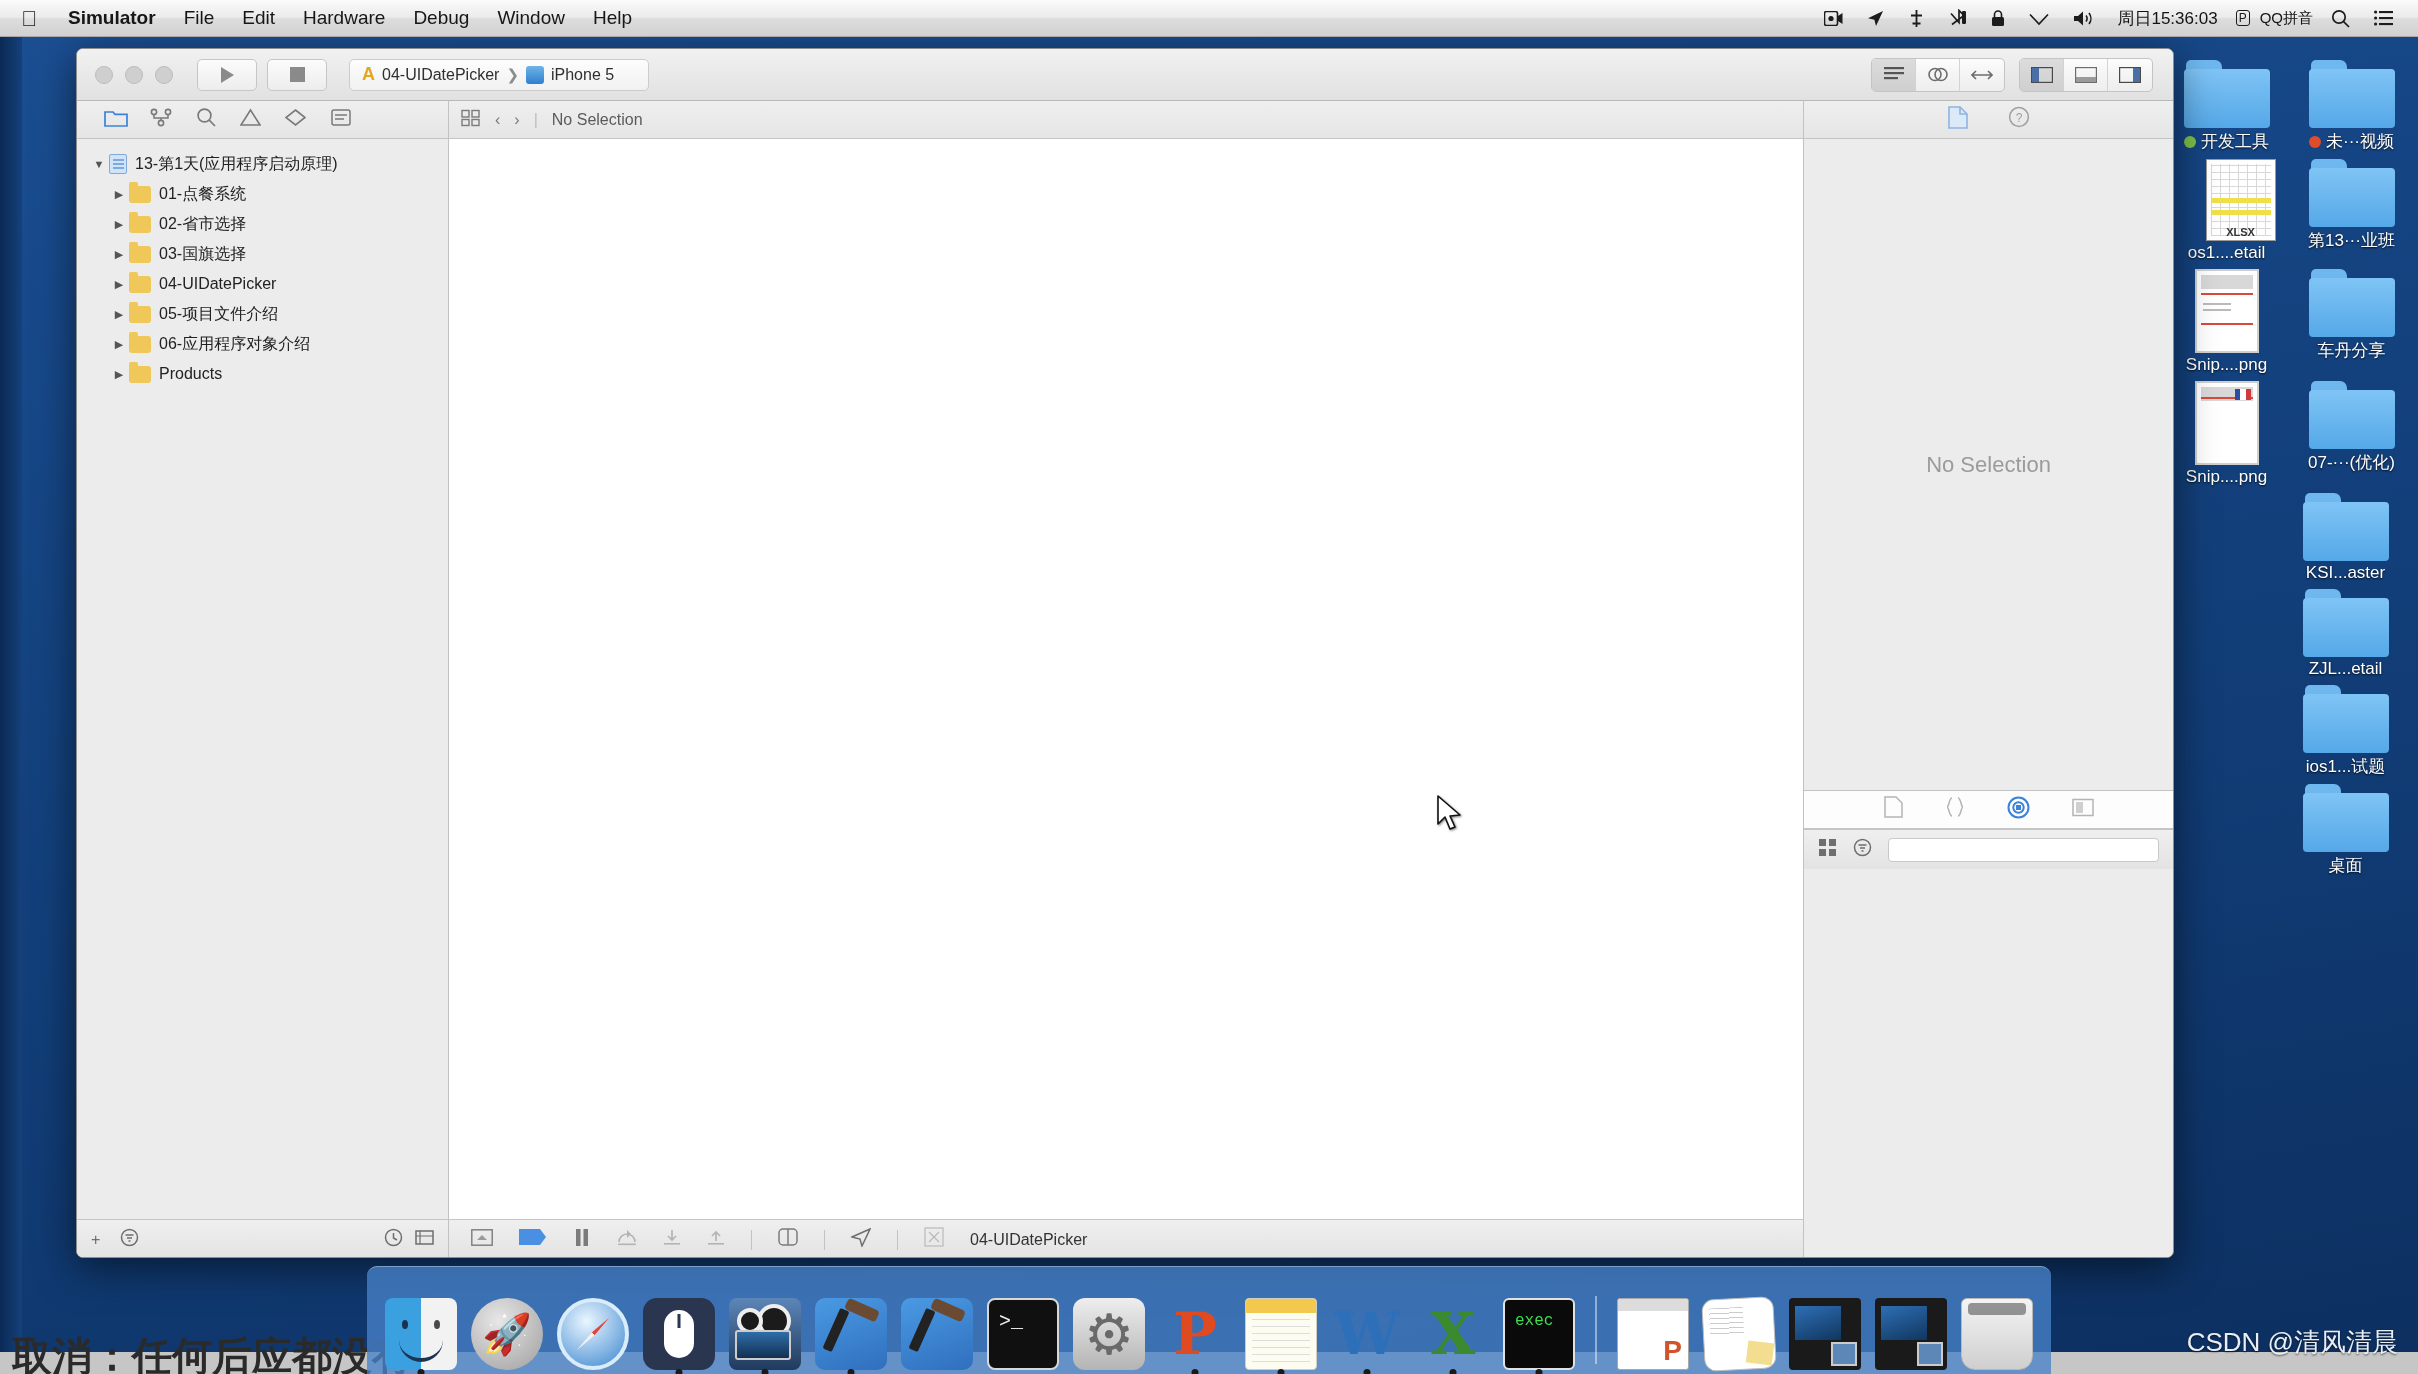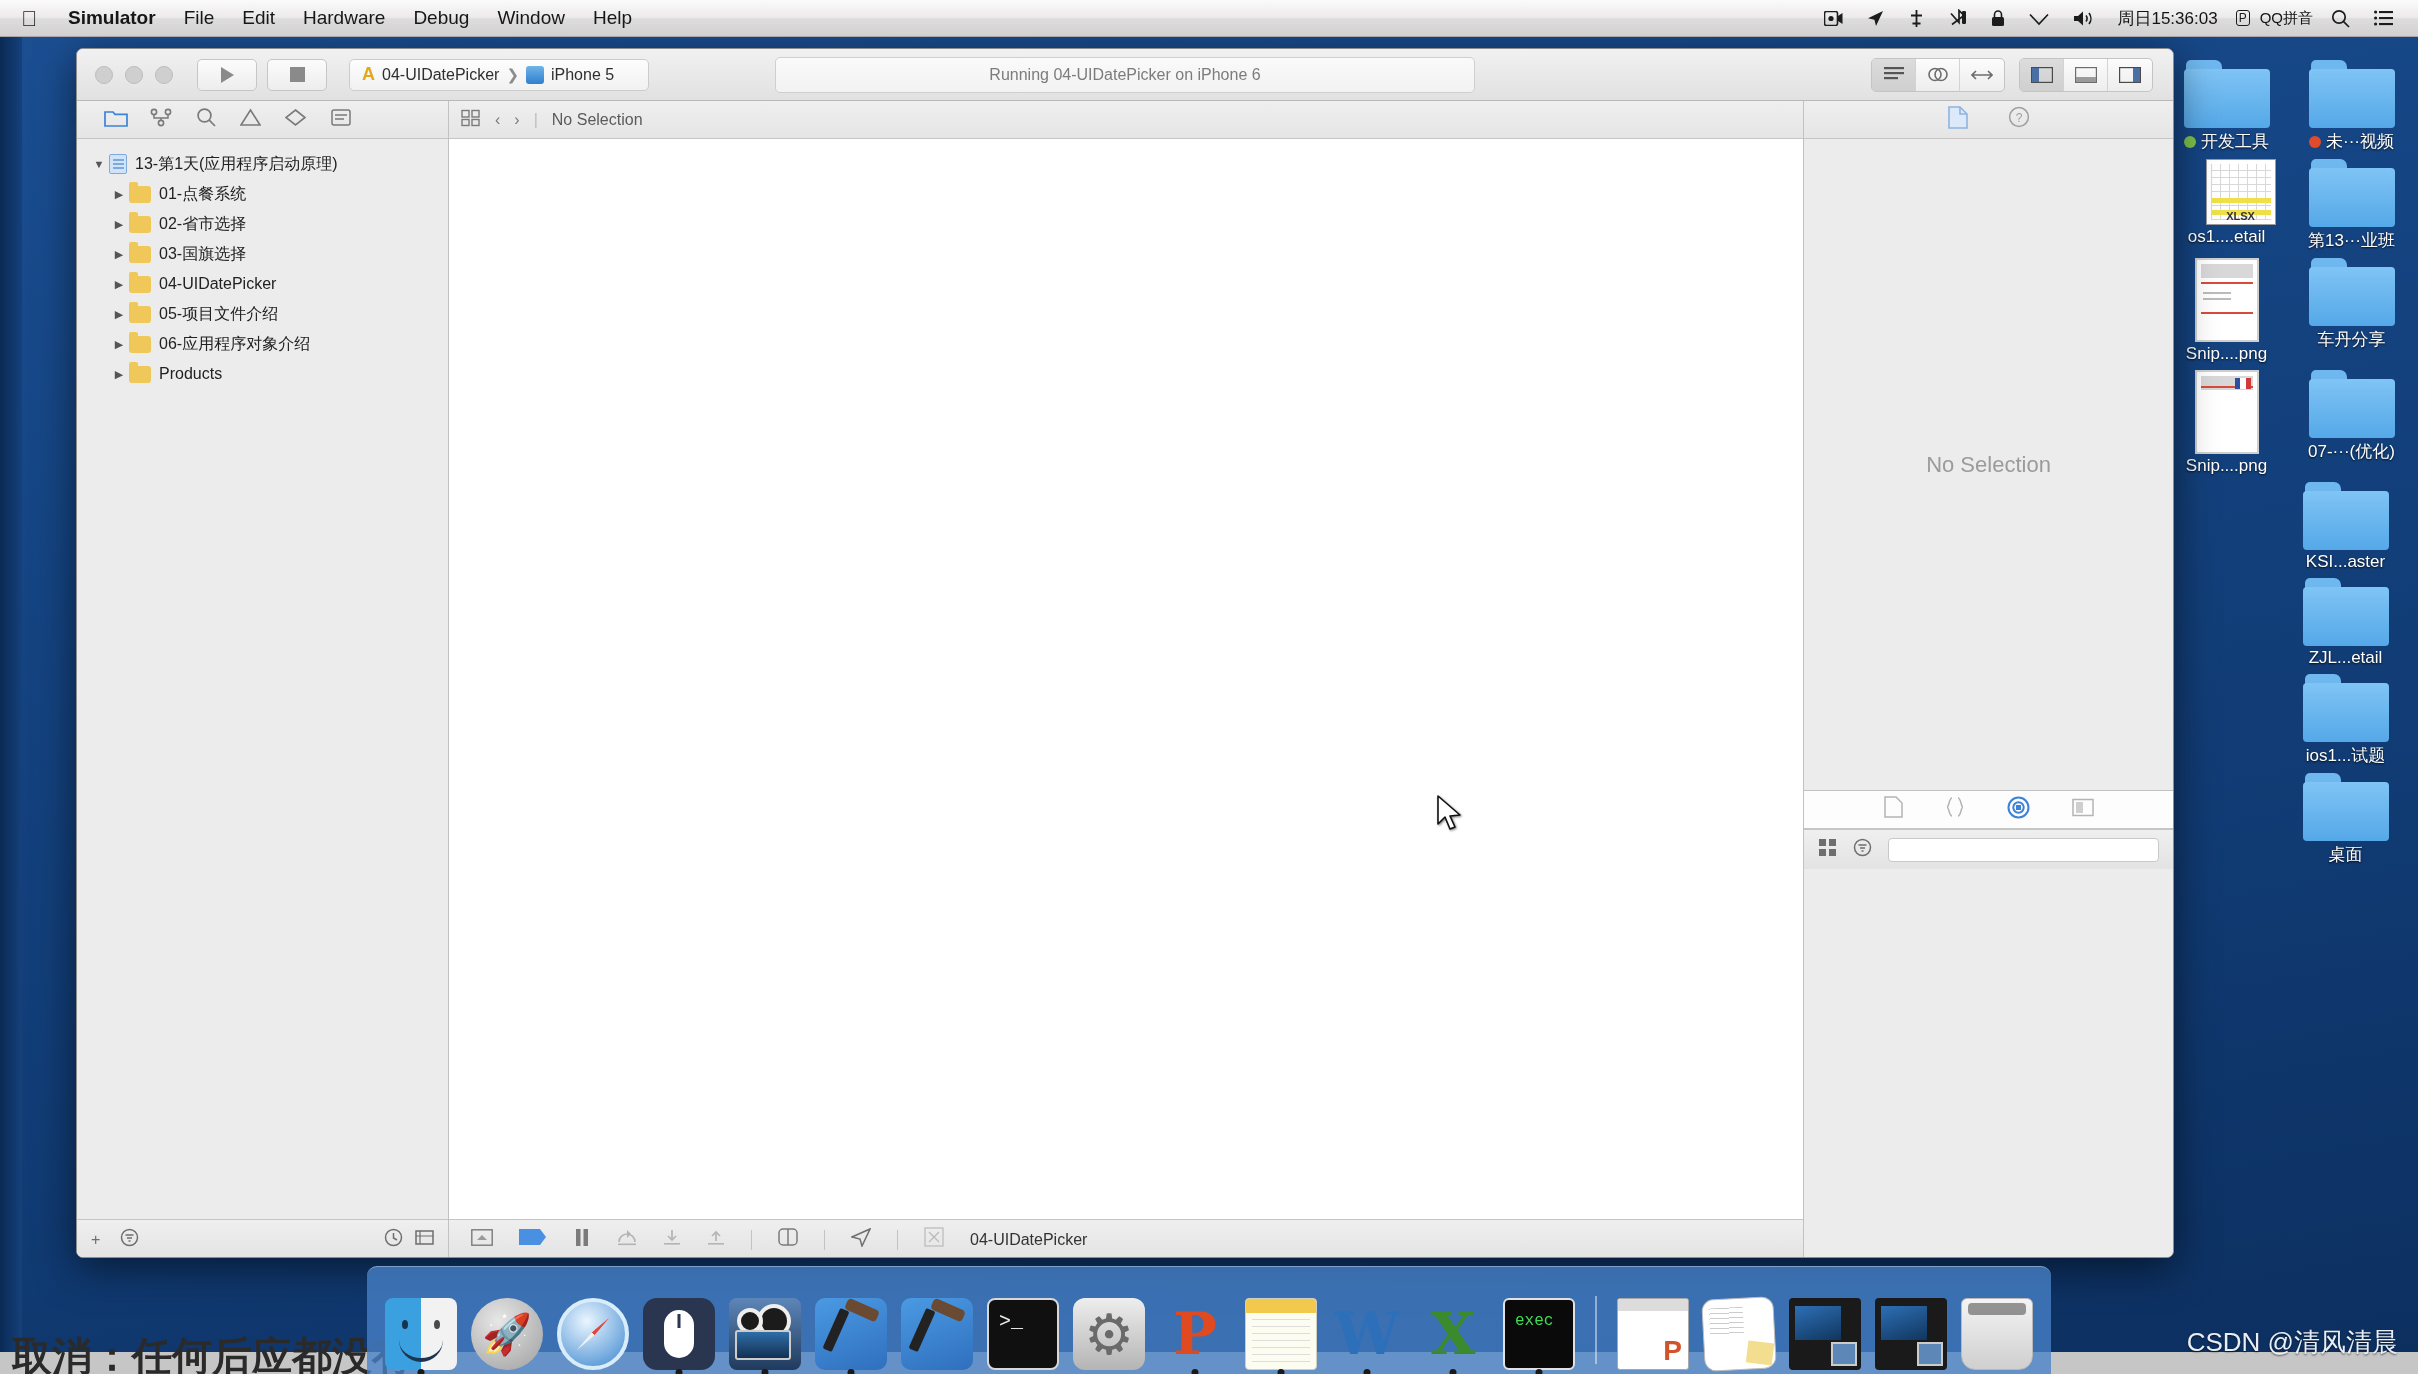--- a/index.html
+++ b/index.html
@@ -180,21 +180,21 @@
 
   
   .desk-icons{position:absolute; right: 4px; top: 60px; width: 250px; z-index:10;}
   .dgrid{display:grid;grid-template-columns:1fr 1fr;}
   .dcell{display:flex;flex-direction:column;align-items:center;width:125px;margin-bottom:6px;}
   .folder{width:86px;height:68px;position:relative;}
   .folder .tab{position:absolute;top:0;left:2px;width:36px;height:12px;background:#6fb8ef;border-radius:5px 7px 0 0;}
   .folder .body{position:absolute;top:9px;left:0;width:86px;height:59px;background:linear-gradient(180deg,#7fc4f5,#55a8e8);border-radius:4px;}
   .dname{font-size:17px;color:#fff;text-shadow:0 1px 2px rgba(0,0,0,.85);margin-top:2px;white-space:nowrap;display:flex;align-items:center;gap:5px;}
   .tagdot{width:12px;height:12px;border-radius:50%;display:inline-block;}
-  .xlsx{width:70px;height:66px;background:#fff;border:1px solid #9b9b9b;position:relative;overflow:hidden;margin-left:28px;}
+  .xlsx{width:70px;height:82px;background:#fff;border:1px solid #9b9b9b;position:relative;overflow:hidden;margin-left:28px;}
   .xlsx .grid{position:absolute;inset:4px;background:
      repeating-linear-gradient(0deg,#d8d8d8 0 1px,transparent 1px 7px),
      repeating-linear-gradient(90deg,#d8d8d8 0 1px,transparent 1px 9px);}
   .xlsx .yb{position:absolute;left:4px;right:4px;height:5px;background:#efe04a;}
   .xlsx .lbl{position:absolute;bottom:2px;left:0;right:0;text-align:center;font-size:11px;color:#333;font-weight:bold;}
   .pngthumb{width:64px;height:84px;background:#fff;border:2px solid #cfcfcf;position:relative;overflow:hidden;}
   .pngthumb .bar{position:absolute;top:4px;left:4px;right:4px;height:14px;background:#d8d8d8;}
   .pngthumb .red{position:absolute;top:22px;left:4px;right:4px;height:2px;background:#d94a3a;}
   .pngthumb .red2{position:absolute;top:52px;left:4px;right:4px;height:2px;background:#d94a3a;}
   .pngthumb .flag{position:absolute;top:6px;right:6px;width:16px;height:11px;background:linear-gradient(90deg,#2b4ea2 33%,#fff 33% 66%,#d03a3a 66%);}
@@ -474,21 +474,20 @@
             </svg>
         </div>
       </div>
       <div class="scheme">
         <span class="xcode-a">A</span>
         <span>04-UIDatePicker</span>
         <span class="chev">❯</span>
         <span class="dev-ico"></span>
         <span>iPhone 5</span>
       </div>
-      <div class="status-field">Running 04-UIDatePicker on iPhone 6</div>
       <div class="tb-right">
         <div class="seg">
           <div class="active">
             <svg width="20" height="15" viewBox="0 0 20 15">
                 <g fill="#555">
                   <rect y="0" width="20" height="2.2"></rect>
                   <rect y="5" width="20" height="2.2"></rect>
                   <rect y="10" width="14" height="2.2"></rect>
                 </g>
               </svg>

